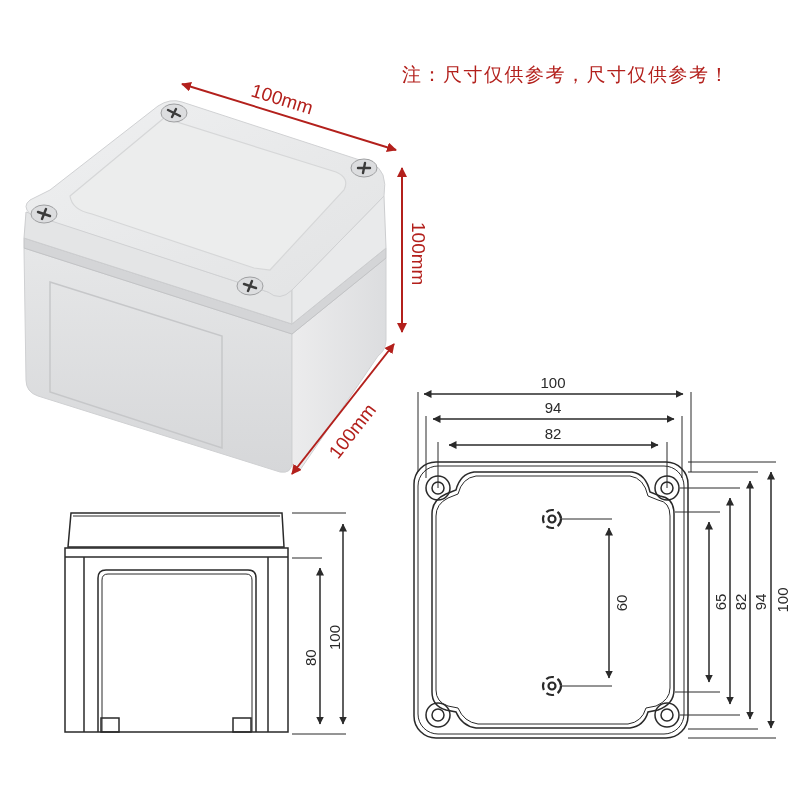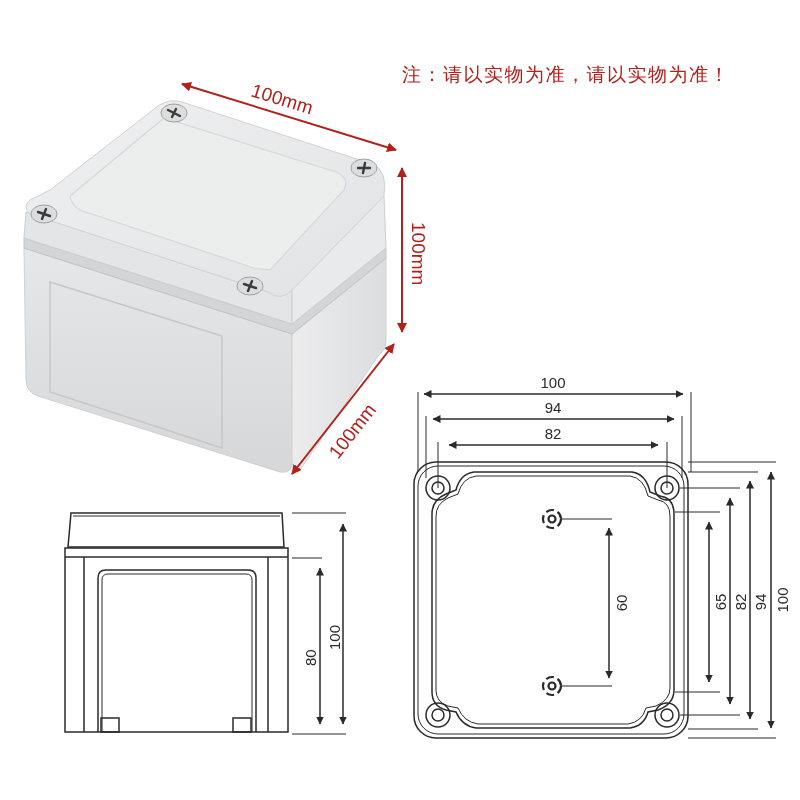--- a/index.html
+++ b/index.html
@@ -7,21 +7,21 @@
          font-family: "DejaVu Sans", "Liberation Sans", sans-serif; }
   .notice { position: absolute; left: 402px; top: 62px; font-size: 19px; letter-spacing: 1.5px;
             color: #b3201c; white-space: nowrap; }
   svg { position: absolute; left: 0; top: 0; }
   .dim-text { font-family: "Liberation Sans", "DejaVu Sans", sans-serif; font-size: 15px; fill: #2a2a2a; }
   .red-text { font-family: "Liberation Sans", "DejaVu Sans", sans-serif; font-size: 19px; fill: #b3201c; }
 </style>
 </head>
 <body>
 
-<div class="notice">注：请以实物为准，请以实物为准！</div>
+<div class="notice">注：尺寸仅供参考，尺寸仅供参考！</div>
 
 <svg width="800" height="800" viewBox="0 0 800 800" xmlns="http://www.w3.org/2000/svg">
   <defs>
     <marker id="redArrow" markerWidth="10" markerHeight="10" refX="9" refY="5" orient="auto-start-reverse" markerUnits="userSpaceOnUse">
       <path d="M0,0 L10,5 L0,10 Z" fill="#b3201c"></path>
     </marker>
     <marker id="blkArrow" markerWidth="8" markerHeight="8" refX="7.5" refY="4" orient="auto-start-reverse" markerUnits="userSpaceOnUse">
       <path d="M0,0 L8,4 L0,8 Z" fill="#2a2a2a"></path>
     </marker>
     <linearGradient id="frontGrad" x1="0" y1="0" x2="0" y2="1">

